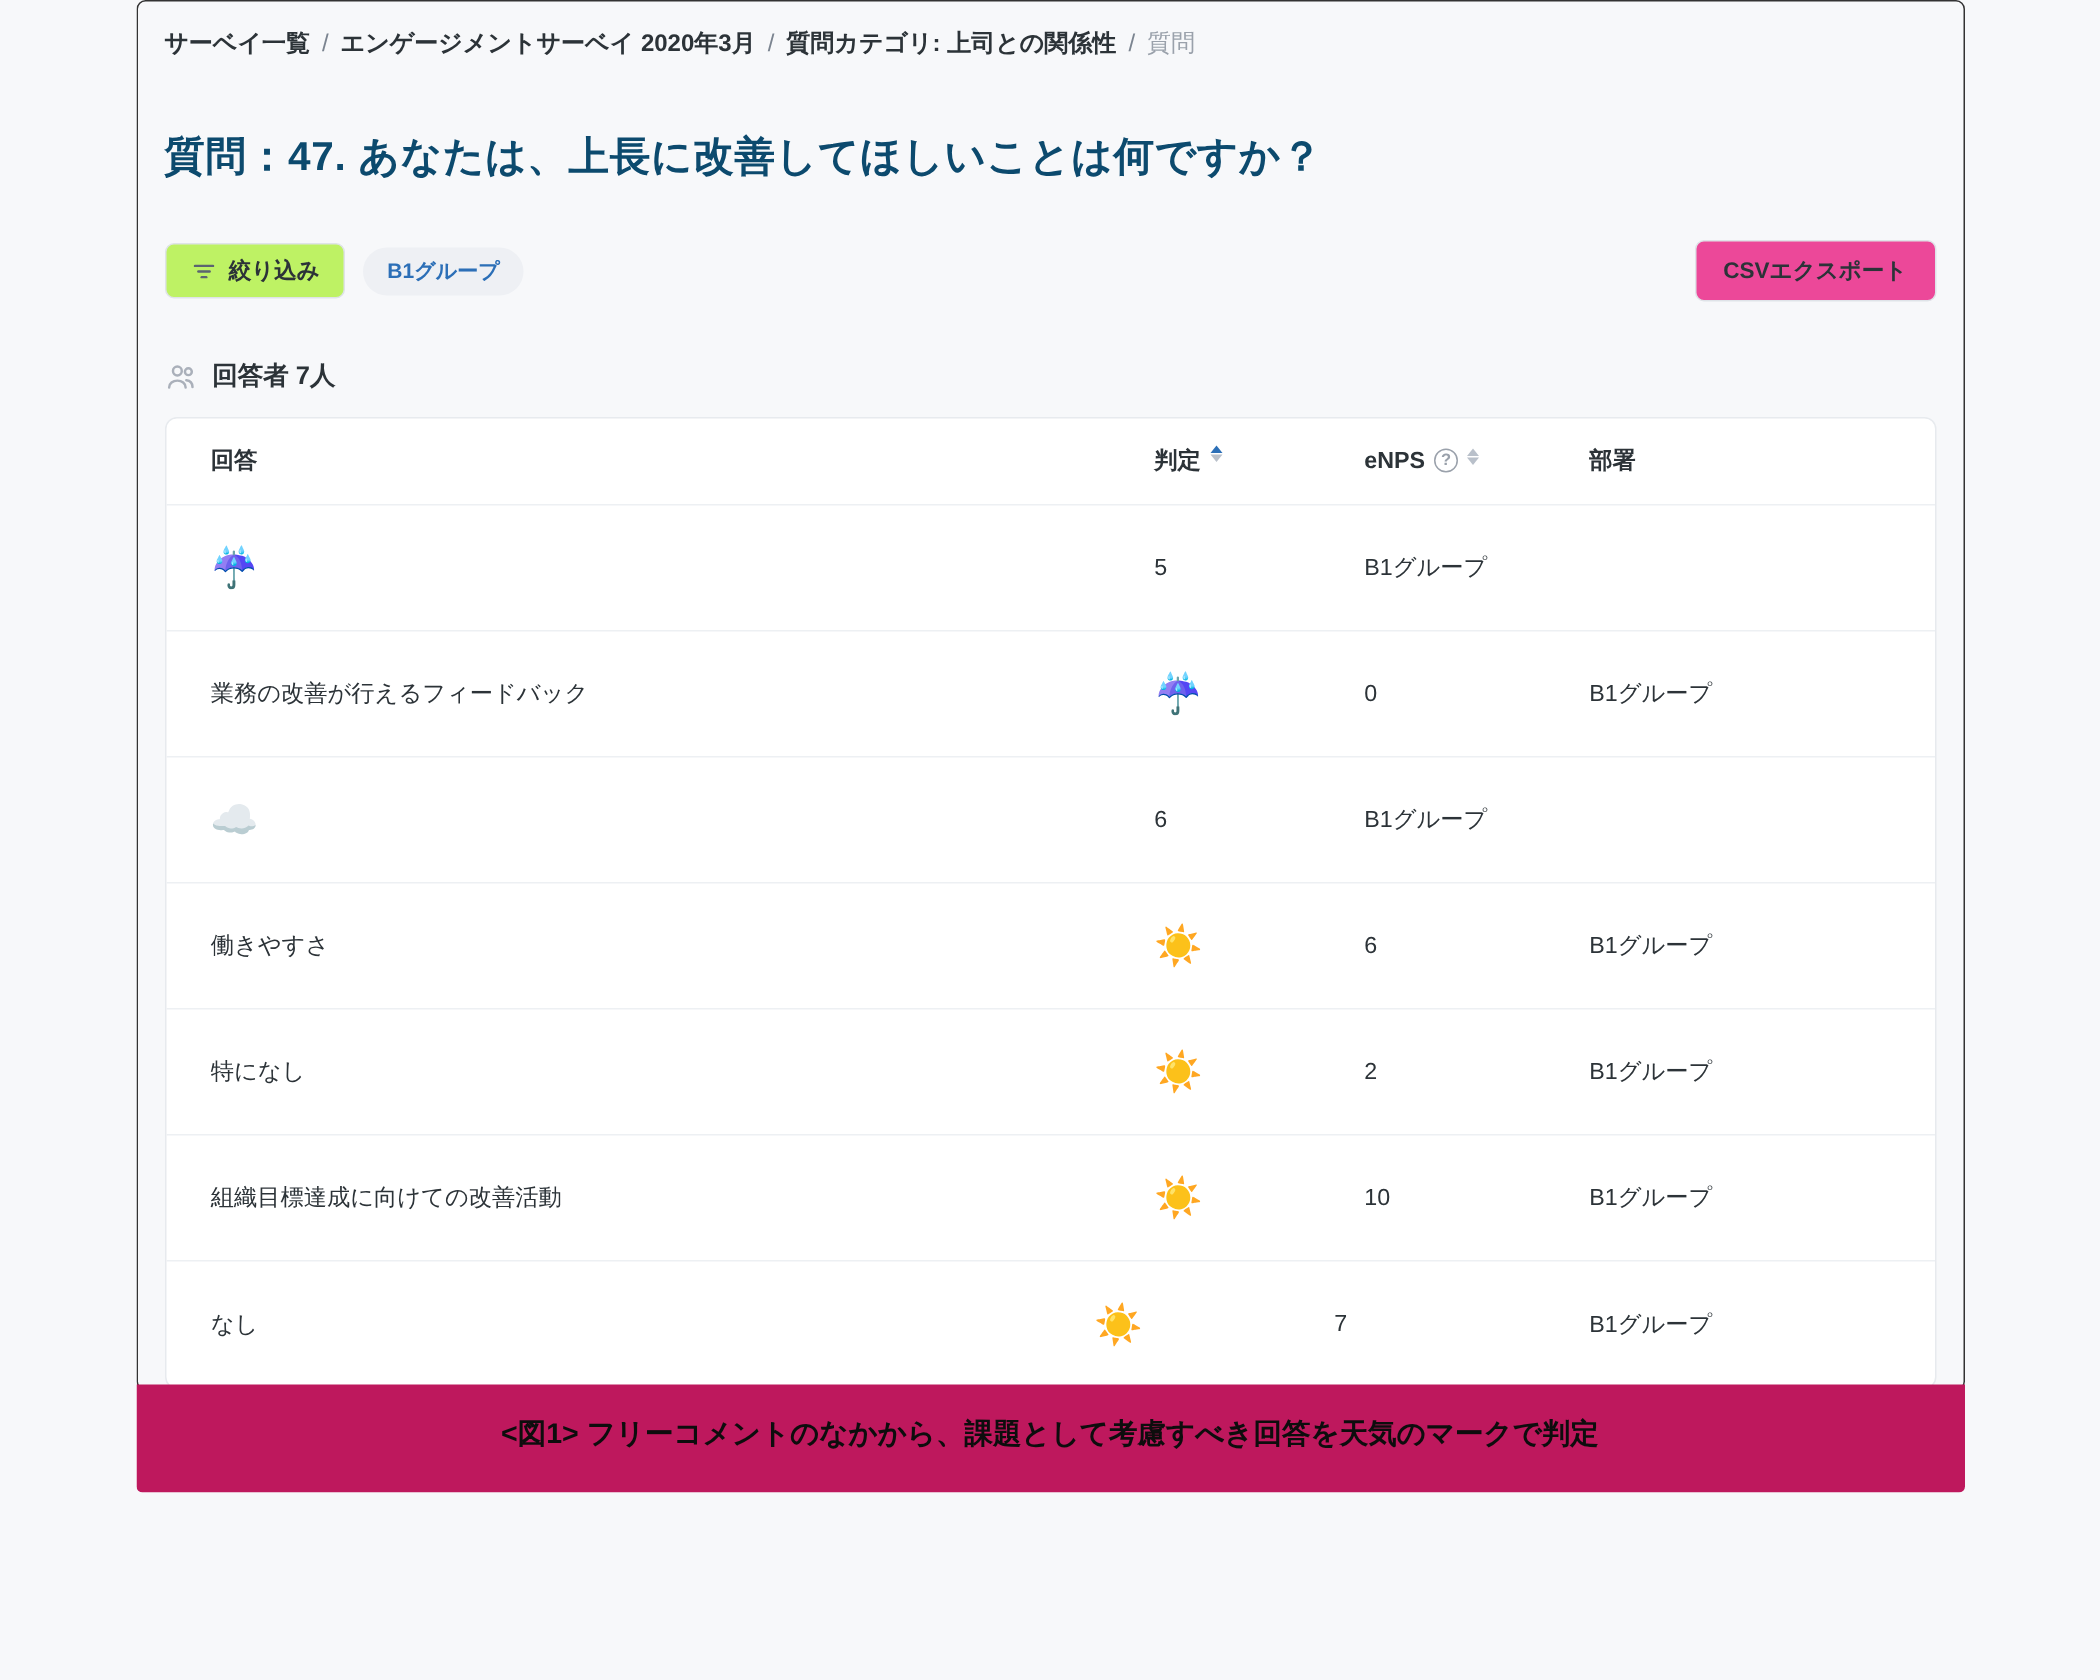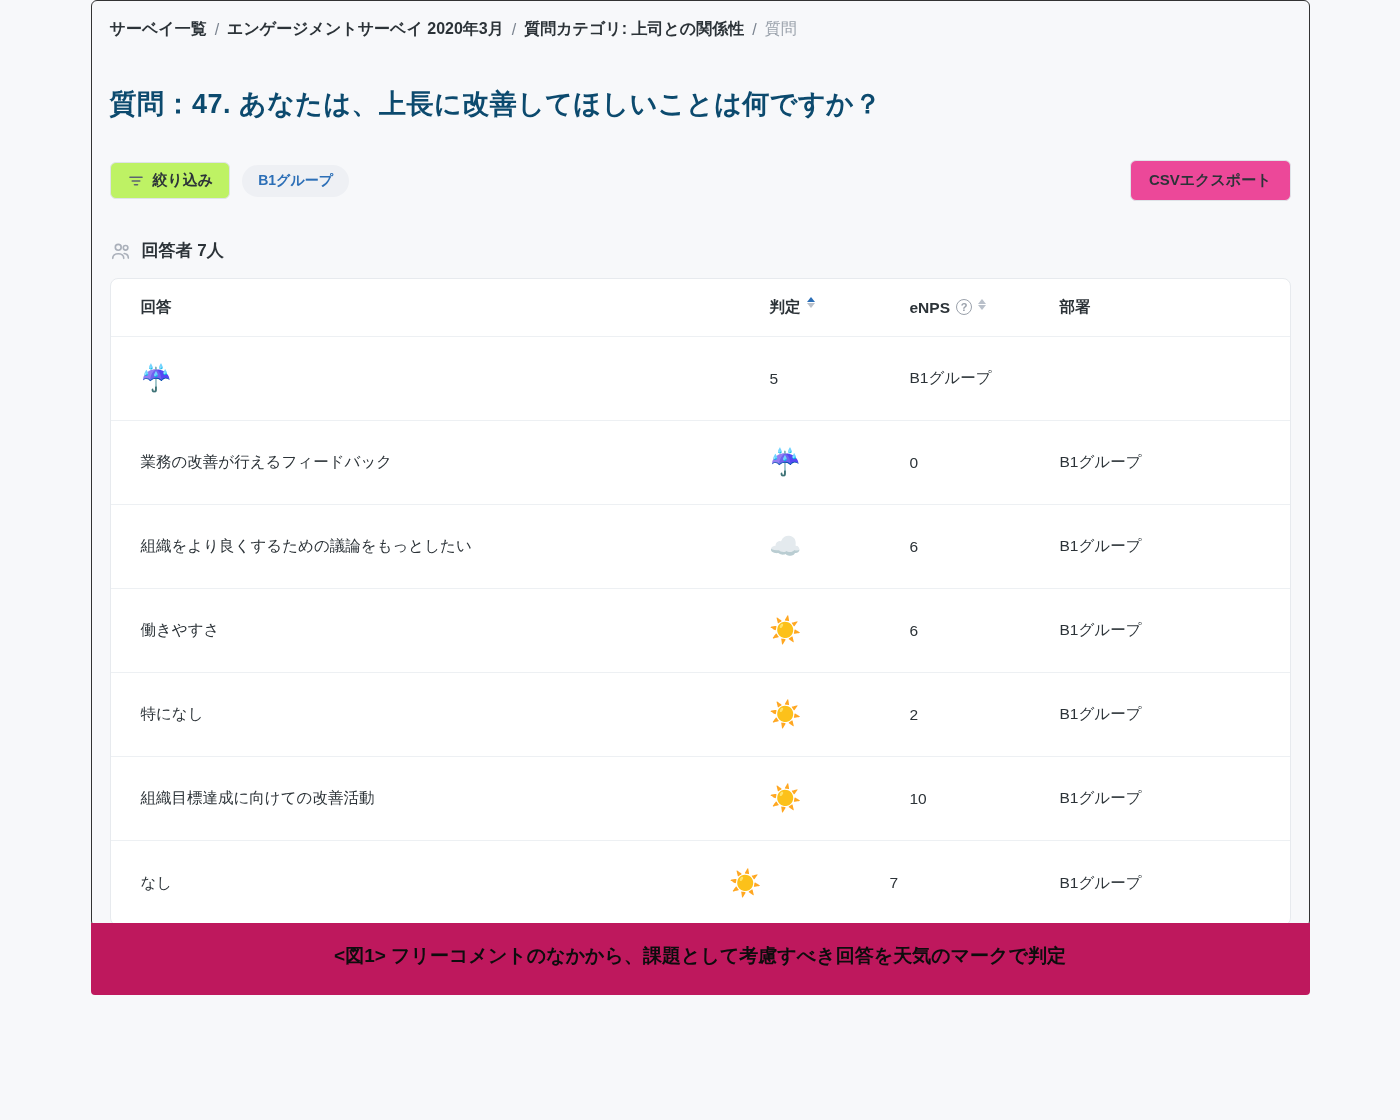--- a/index.html
+++ b/index.html
@@ -176,21 +176,20 @@
           <div>5</div>
           <div>B1グループ</div>
         </div>
         <div class="trow">
           <div>業務の改善が行えるフィードバック</div>
           <div class="weather">☔</div>
           <div>0</div>
           <div>B1グループ</div>
         </div>
         <div class="trow">
-          <div>組織をより良くするための議論をもっとしたい</div>
           <div class="weather">☁️</div>
           <div>6</div>
           <div>B1グループ</div>
         </div>
         <div class="trow">
           <div>働きやすさ</div>
           <div class="weather">☀️</div>
           <div>6</div>
           <div>B1グループ</div>
         </div>

